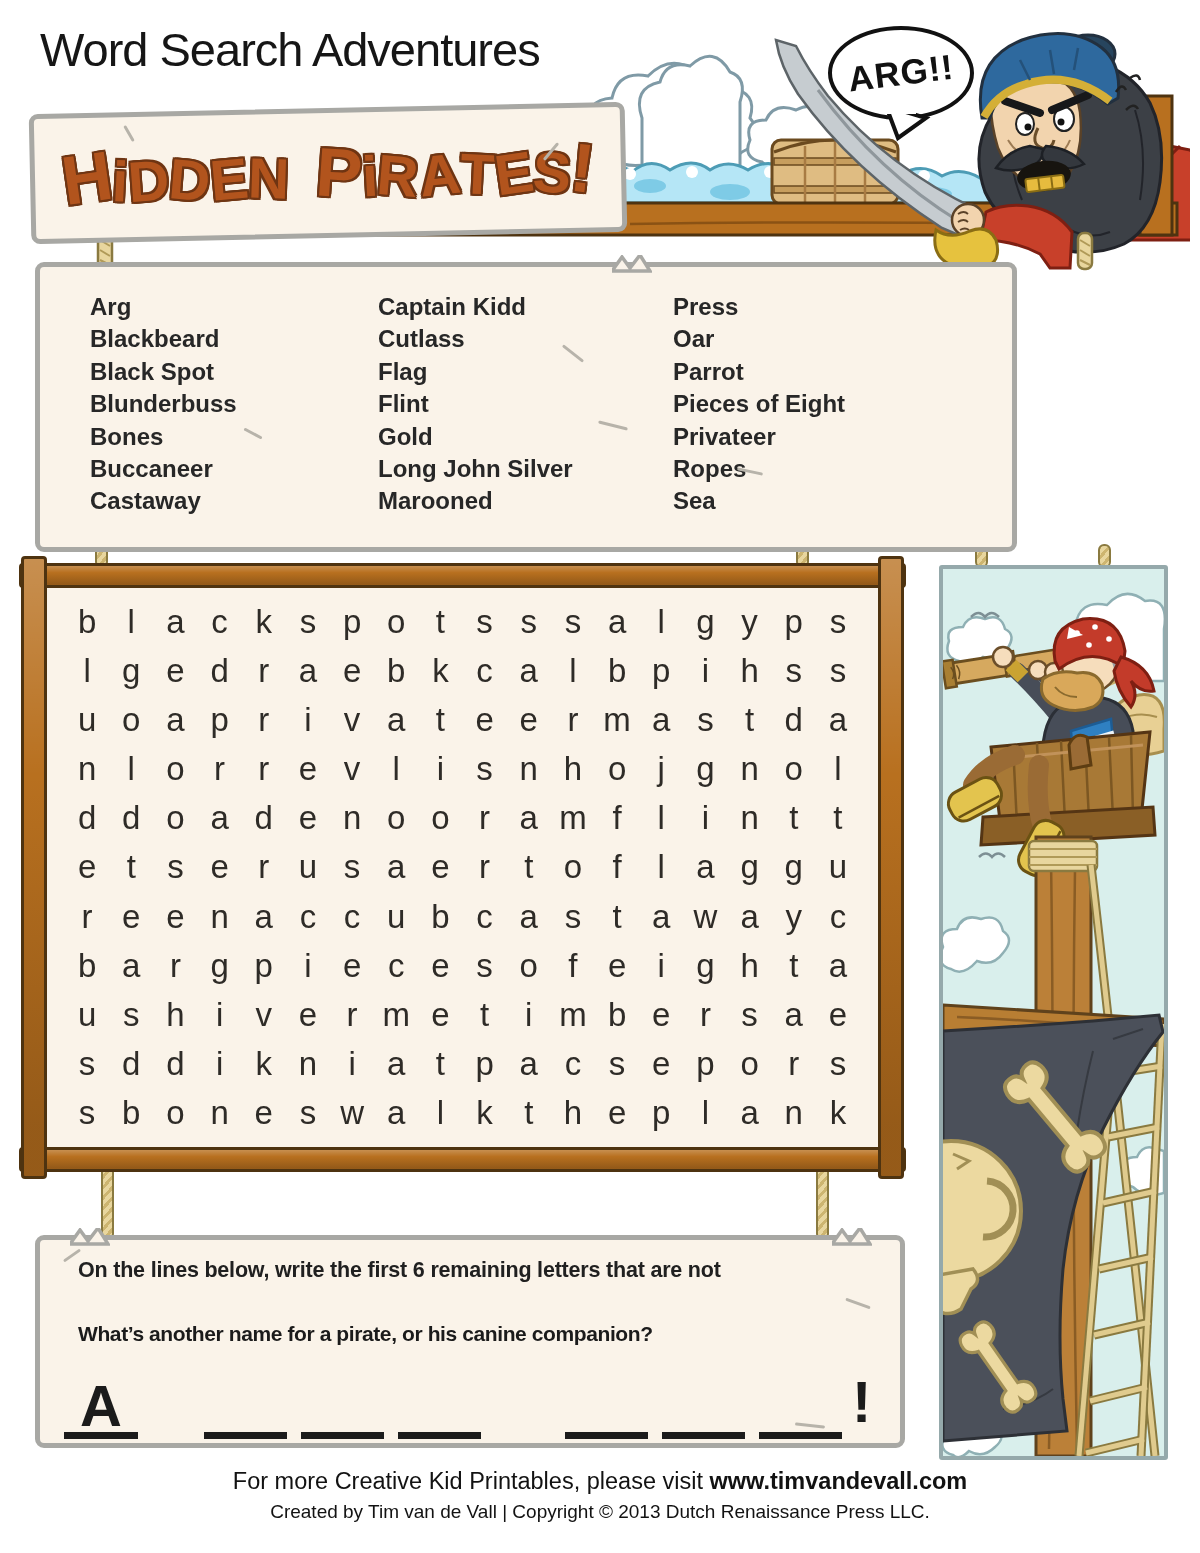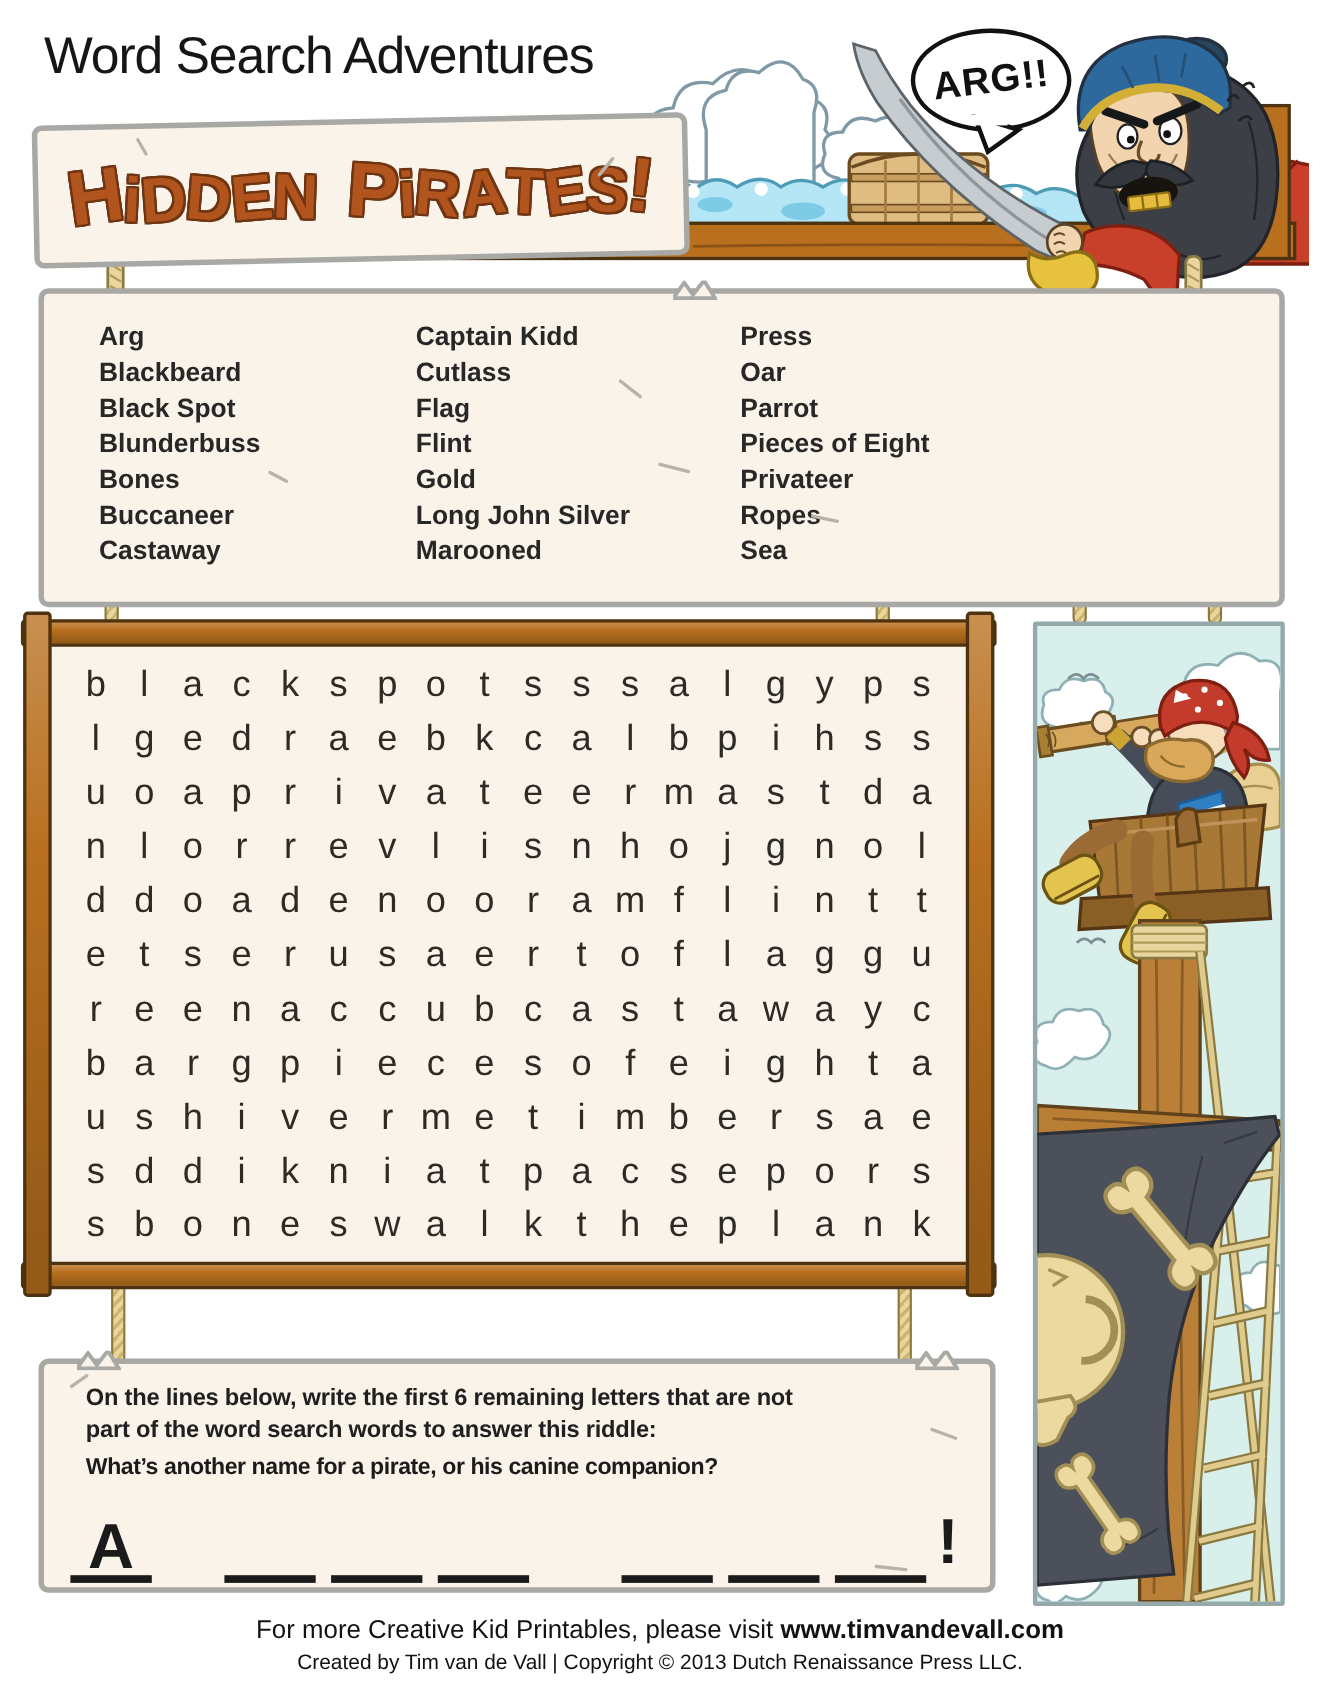--- a/index.html
+++ b/index.html
@@ -32,41 +32,41 @@
   .bl.sp{width:26px;}
 
   
   #bubble{position:absolute;left:828px;top:26px;width:146px;height:94px;background:#fff;
           border:4.5px solid #111;border-radius:50%;z-index:6;display:flex;
           align-items:center;justify-content:center;box-sizing:border-box;}
   #bubble span{font-size:35px;font-weight:bold;color:#111;transform:rotate(-7deg);letter-spacing:1px;}
   #bubbletail{position:absolute;left:880px;top:104px;z-index:6;}
 
   
-  #wordpanel{left:35px;top:262px;width:1133px;height:290px;z-index:5;}
+  #wordpanel{left:35px;top:262px;width:982px;height:290px;z-index:5;}
   .wordcol{position:absolute;top:24px;font-size:24px;font-weight:bold;color:#272727;
            line-height:32.4px;white-space:nowrap;}
 
   
   #frame{position:absolute;left:25px;top:565px;width:875px;height:605px;z-index:4;}
   #frame .inner{position:absolute;left:18px;top:18px;width:839px;height:569px;
                 background:#faf3e9;}
   #grid{position:absolute;left:6px;top:4px;width:827px;height:561px;display:grid;
         grid-template-columns:repeat(18,1fr);grid-auto-rows:1fr;
         padding:10px 16px;box-sizing:border-box;}
   .cell{display:flex;align-items:center;justify-content:center;
         font-size:33px;font-weight:500;color:#2e2b27;}
 
   
   #lookout{position:absolute;left:939px;top:565px;width:229px;height:895px;
            background:#d9efec;border:4px solid #95a9ab;border-radius:3px;
            box-sizing:border-box;z-index:4;}
 
   
-  #riddle{left:35px;top:1235px;width:870px;height:213px;z-index:5;}
+  #riddle{left:35px;top:1235px;width:870px;height:213px;z-index:5;text-align:right;}
   #instr{position:absolute;left:38px;top:16px;font-size:21.5px;font-weight:bold;
          color:#202020;line-height:28.5px;letter-spacing:-.2px;}
   #question{position:absolute;left:38px;top:82px;font-size:21px;font-weight:bold;
             color:#1b1b1b;letter-spacing:-.4px;}
   #answer{position:absolute;left:24px;bottom:4px;display:flex;align-items:flex-end;}
   .ablank{height:64px;border-bottom:7px solid #1b1b1b;display:flex;align-items:flex-end;
           justify-content:center;font-size:58px;font-weight:bold;color:#1b1b1b;line-height:52px;}
   .b1{width:74px;margin-right:66px;}
   .g{width:83px;margin-right:14px;}
   .g3{margin-right:84px;}
@@ -600,21 +600,20 @@
         <g transform="translate(55,798) rotate(-35) scale(0.8)">
           <path d="M-9,-30 Q-24,-34 -22,-48 Q-20,-60 -8,-58 Q-2,-57 0,-50 Q2,-57 8,-58 Q20,-60 22,-48 Q24,-34 9,-30 L9,30 Q24,34 22,48 Q20,60 8,58 Q2,57 0,50 Q-2,57 -8,58 Q-20,60 -22,48 Q-24,34 -9,30 Z" fill="#ecd9a0" stroke="#a18f55" stroke-width="4"></path>
         </g>
       </g>
     </svg>
   </div>
 
   <div id="riddle" class="parch">
     <div id="instr">
       <div>On the lines below, write the first 6 remaining letters that are not</div>
-      <div>part of the word search words to answer this riddle:</div>
     </div>
     <div id="question">What’s another name for a pirate, or his canine companion?</div>
     <div id="answer">
       <div class="ablank b1">
         <span>A</span>
       </div>
       <div class="ablank g"></div>
       <div class="ablank g"></div>
       <div class="ablank g g3"></div>
       <div class="ablank g"></div>

